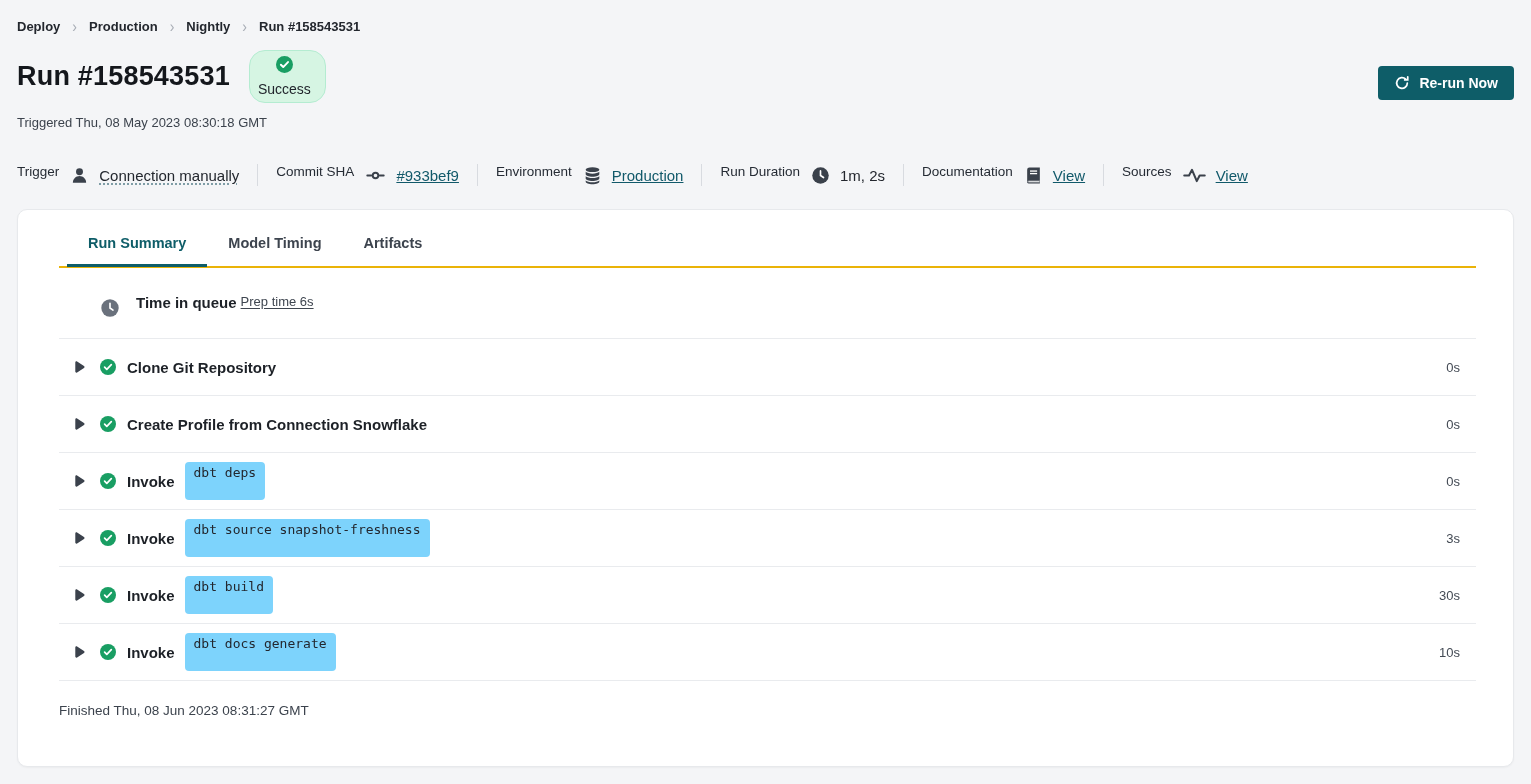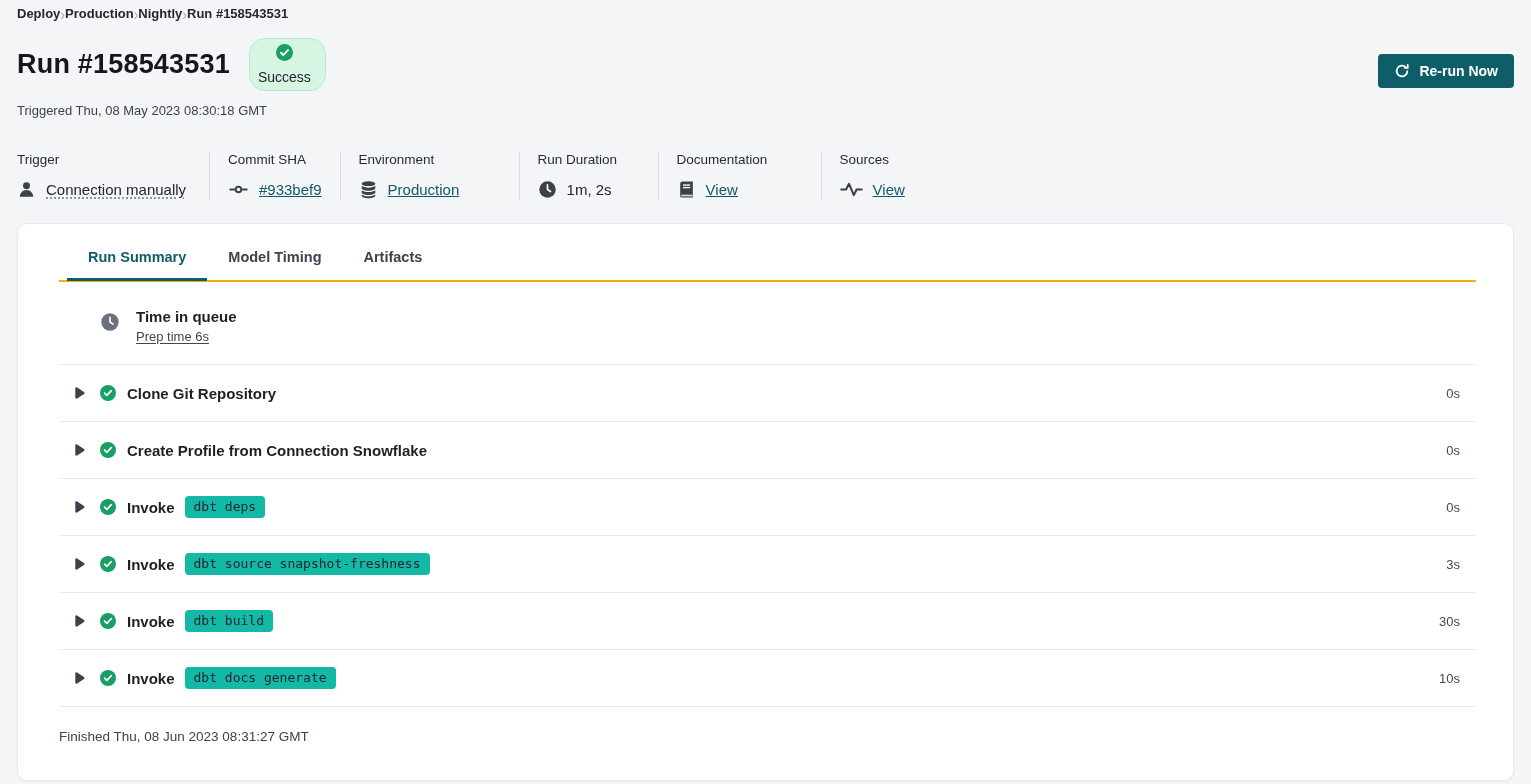--- a/index.html
+++ b/index.html
@@ -6,66 +6,66 @@
   html,body { width:1531px; height:784px; }
   body {
     background:#f4f5f7;
     font-family:"Liberation Sans", sans-serif;
     color:#23272e;
     overflow:hidden;
   }
   .page { padding:0 17px; }
 
   
-  .breadcrumb { display:flex; padding-top:6px; font-size:13px; font-weight:700; color:#23272e; }
+  .breadcrumb { display:flex; align-items:center; gap:12px; padding-top:18px; font-size:13px; font-weight:700; color:#23272e; }
   .crumb { cursor:pointer; }
   .crumb-sep { color:#a9aeb6; font-size:14px; font-weight:400; transform:scaleY(1.2); }
 
   
   .header-row { display:flex; justify-content:space-between; align-items:flex-start; margin-top:16px; }
   .title-line { display:flex; align-items:center; gap:19px; }
   .run-title { font-size:27px; font-weight:700; color:#14171c; letter-spacing:.2px; }
   .status-badge { display:inline-flex; align-items:center; gap:8px; background:#d6f5e3; border:1px solid #b4ecd1; border-radius:16px; padding:5px 14px 5px 8px; font-size:14px; color:#22262d;flex-direction:column; }
   .triggered-line { margin-top:12px; font-size:13px; color:#3c434d; }
   .rerun-btn { display:inline-flex; align-items:center; gap:9px; background:#0e5d68; color:#fff; border:none; border-radius:4px; padding:9px 16px; font-size:14px; font-weight:700; font-family:"Liberation Sans", sans-serif; margin-top:16px; cursor:pointer; }
 
   
   .meta-row { display:flex; align-items:stretch; margin-top:34px; }
-  .meta-group { display:flex; flex-direction:column; gap:11px; }
+  .meta-group { display:flex; flex-direction:row; gap:11px; }
   .meta-label { font-size:13.5px; color:#262c35; }
   .meta-value { display:flex; align-items:center; gap:10px; font-size:15px; color:#23272e; min-height:22px; }
   .meta-divider { width:1px; background:#d8dbe0; margin:0 18px; }
   .mg-trigger { min-width:174px; }
   .mg-commit  { min-width:92px; }
   .mg-env     { min-width:142px; }
   .mg-dur     { min-width:102px; }
   .mg-docs    { min-width:126px; }
   a.teal-link { color:#11596a; text-decoration:underline; cursor:pointer; }
   .dotted-underline { text-decoration:underline dotted; text-decoration-color:#58808c; text-underline-offset:3px; cursor:default; }
 
   
   .card { margin-top:23px; height:558px; background:#fff; border:1px solid #e7e9ec; border-radius:10px; box-shadow:0 1px 2px rgba(20,25,35,.04); padding:0 37px 0 41px; }
 
   .tabbar { border-bottom:2px solid #eab308; padding-top:25px; }
   .tabs { display:flex; margin-left:8px; }
   .tab { padding:0 21px 13px; font-size:14.5px; font-weight:700; color:#3d444e; border-bottom:3px solid transparent; margin-bottom:-1px; cursor:pointer; }
   .tab.active { color:#0e5d68; border-bottom-color:#0e5d68; }
 
   .queue-row { display:flex; align-items:flex-start; gap:16px; padding:26px 0 20px 41px; }
-  .queue-text { display:flex; flex-direction:column; gap:4px; }
+  .queue-text { display:flex; flex-direction:row; gap:4px; }
   .queue-title { font-size:15px; font-weight:700; color:#1d2127; }
   .queue-link { font-size:13px; color:#3f4650; text-decoration:underline; text-underline-offset:2px; cursor:pointer; }
 
   .sep { border:0; border-top:1px solid #e9ebee; }
 
   .step-row { display:flex; align-items:center; height:56px; padding-left:15px; cursor:pointer; }
   .expander { display:inline-flex; margin-right:15px; }
   .check { display:inline-flex; margin-right:11px; }
   .step-name { font-size:15px; font-weight:700; color:#1d2127; }
-  .cmd-chip { margin-left:10px; background:#14b8a6; border-radius:4px; padding:3px 9px 4px; font-family:"DejaVu Sans Mono", monospace; font-size:13px; color:#23272e; }
+  .cmd-chip { margin-left:10px; background:#7dd3fc; border-radius:4px; padding:3px 9px 20px; font-family:"DejaVu Sans Mono", monospace; font-size:13px; color:#23272e; }
   .duration { margin-left:auto; padding-right:16px; font-size:13px; color:#434a54; }
 
   .card-footer { padding-top:22px; font-size:13.5px; color:#3c434d; }
 
   .icon { flex:none; display:inline-flex; }
 </style>
 </head>
 <body>
 
 <div class="page">

